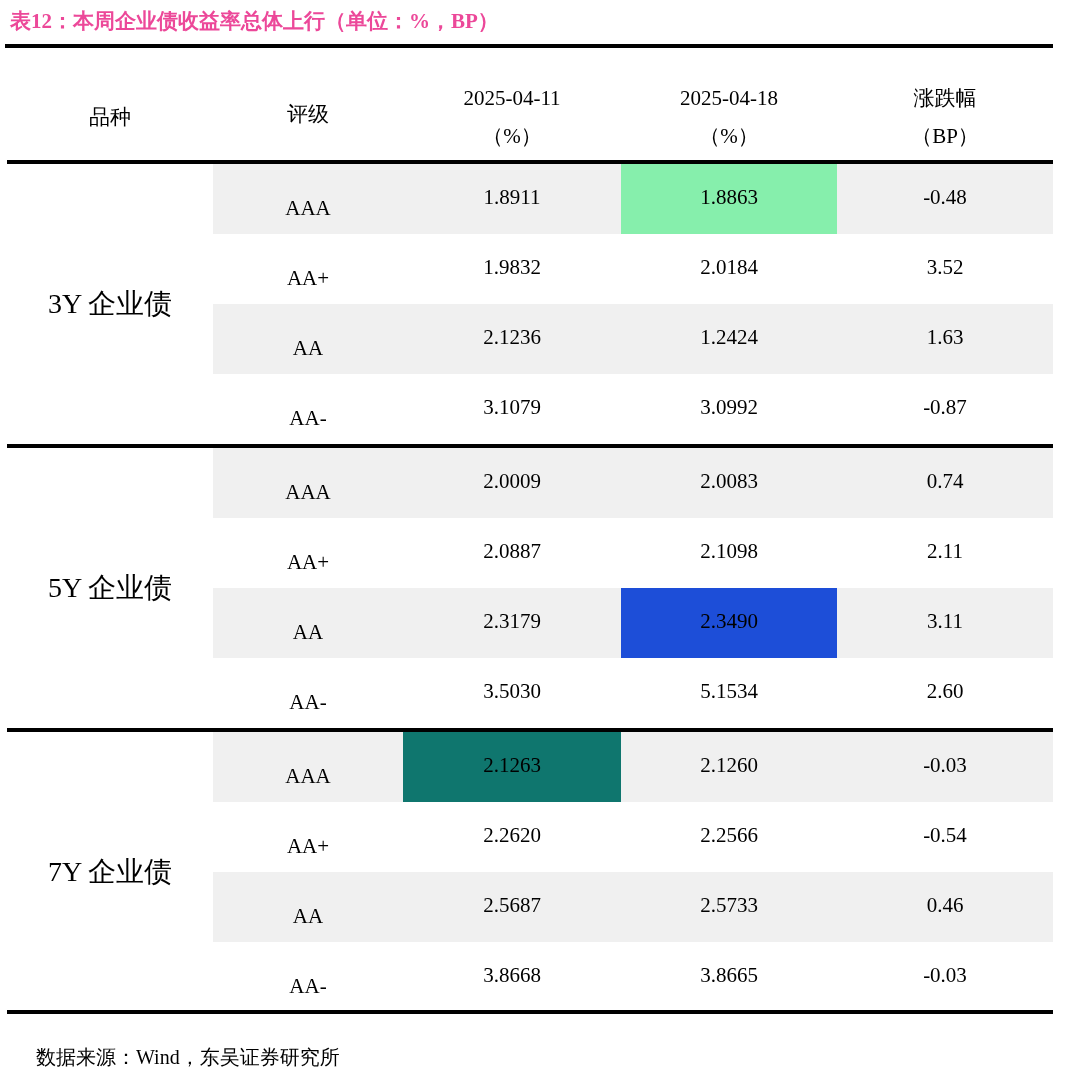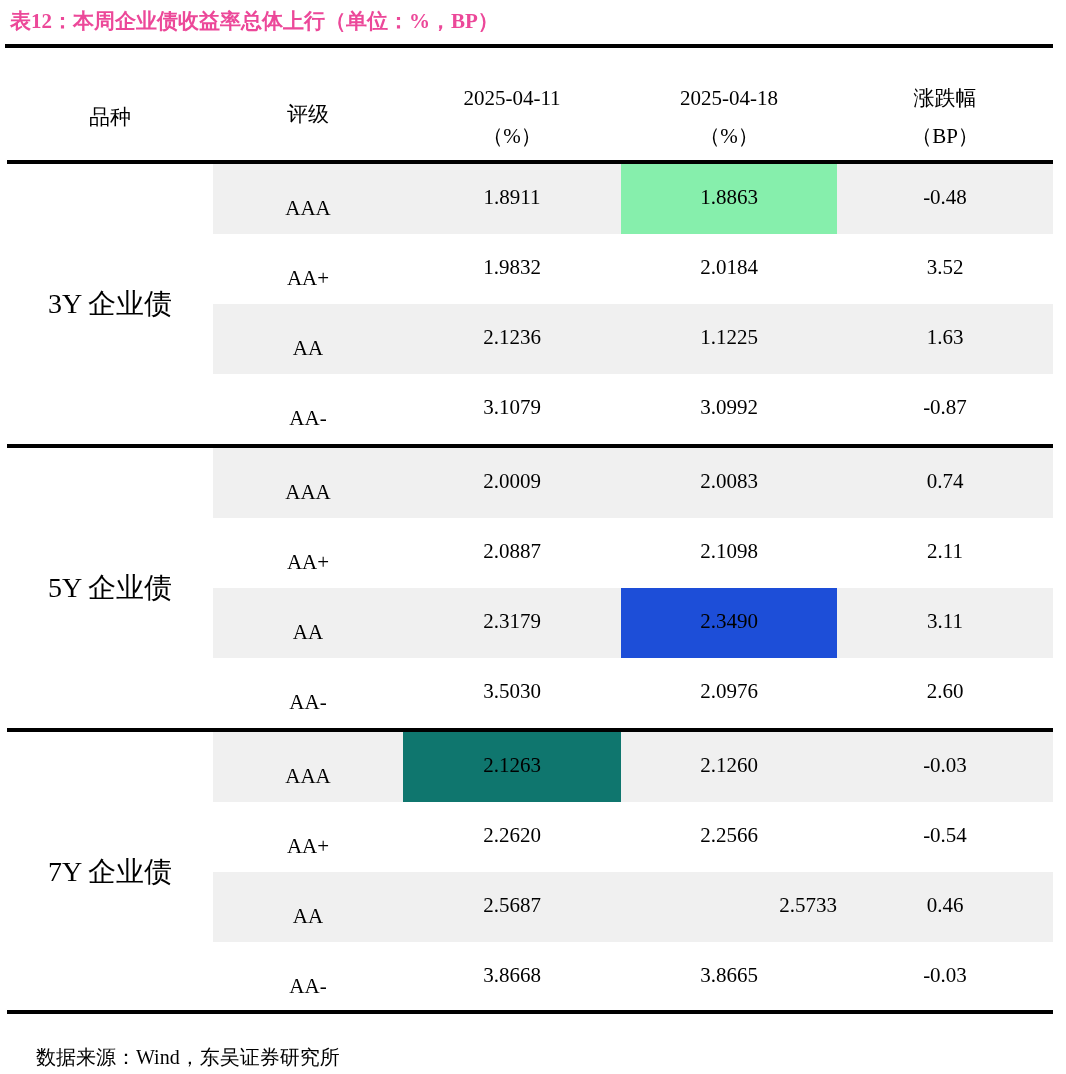--- a/index.html
+++ b/index.html
@@ -237,21 +237,21 @@
           </td>
       </tr>
       <tr>
         <td class="rate-cell shaded" style="background: rgb(240, 240, 240);">
             <span class="rate-inner">AA</span>
           </td>
         <td class="num-cell shaded" style="background: rgb(240, 240, 240); margin-top: 8px;">
             <span class="num-inner">2.1236</span>
           </td>
         <td class="num-cell shaded" style="background: rgb(240, 240, 240);">
-            <span class="num-inner">1.1225</span>
+            <span class="num-inner">1.2424</span>
           </td>
         <td class="num-cell shaded" style="background: rgb(240, 240, 240);">
             <span class="num-inner">1.63</span>
           </td>
       </tr>
       <tr>
         <td class="rate-cell">
             <span class="rate-inner">AA-</span>
           </td>
         <td class="num-cell">
@@ -316,21 +316,21 @@
           </td>
       </tr>
       <tr>
         <td class="rate-cell">
             <span class="rate-inner">AA-</span>
           </td>
         <td class="num-cell">
             <span class="num-inner">3.5030</span>
           </td>
         <td class="num-cell">
-            <span class="num-inner">2.0976</span>
+            <span class="num-inner">5.1534</span>
           </td>
         <td class="num-cell">
             <span class="num-inner">2.60</span>
           </td>
       </tr>
       <tr class="rule-row">
         <td colspan="5">
             <div class="rule-thick" style="background: rgb(0, 0, 0);"></div>
           </td>
       </tr>
@@ -366,21 +366,21 @@
             <span class="num-inner">-0.54</span>
           </td>
       </tr>
       <tr>
         <td class="rate-cell shaded" style="background: rgb(240, 240, 240);">
             <span class="rate-inner">AA</span>
           </td>
         <td class="num-cell shaded" style="background: rgb(240, 240, 240);">
             <span class="num-inner">2.5687</span>
           </td>
-        <td class="num-cell shaded" style="background: rgb(240, 240, 240); text-align: right;">
+        <td class="num-cell shaded" style="background: rgb(240, 240, 240);">
             <span class="num-inner">2.5733</span>
           </td>
         <td class="num-cell shaded" style="background: rgb(240, 240, 240);">
             <span class="num-inner">0.46</span>
           </td>
       </tr>
       <tr>
         <td class="rate-cell">
             <span class="rate-inner">AA-</span>
           </td>

